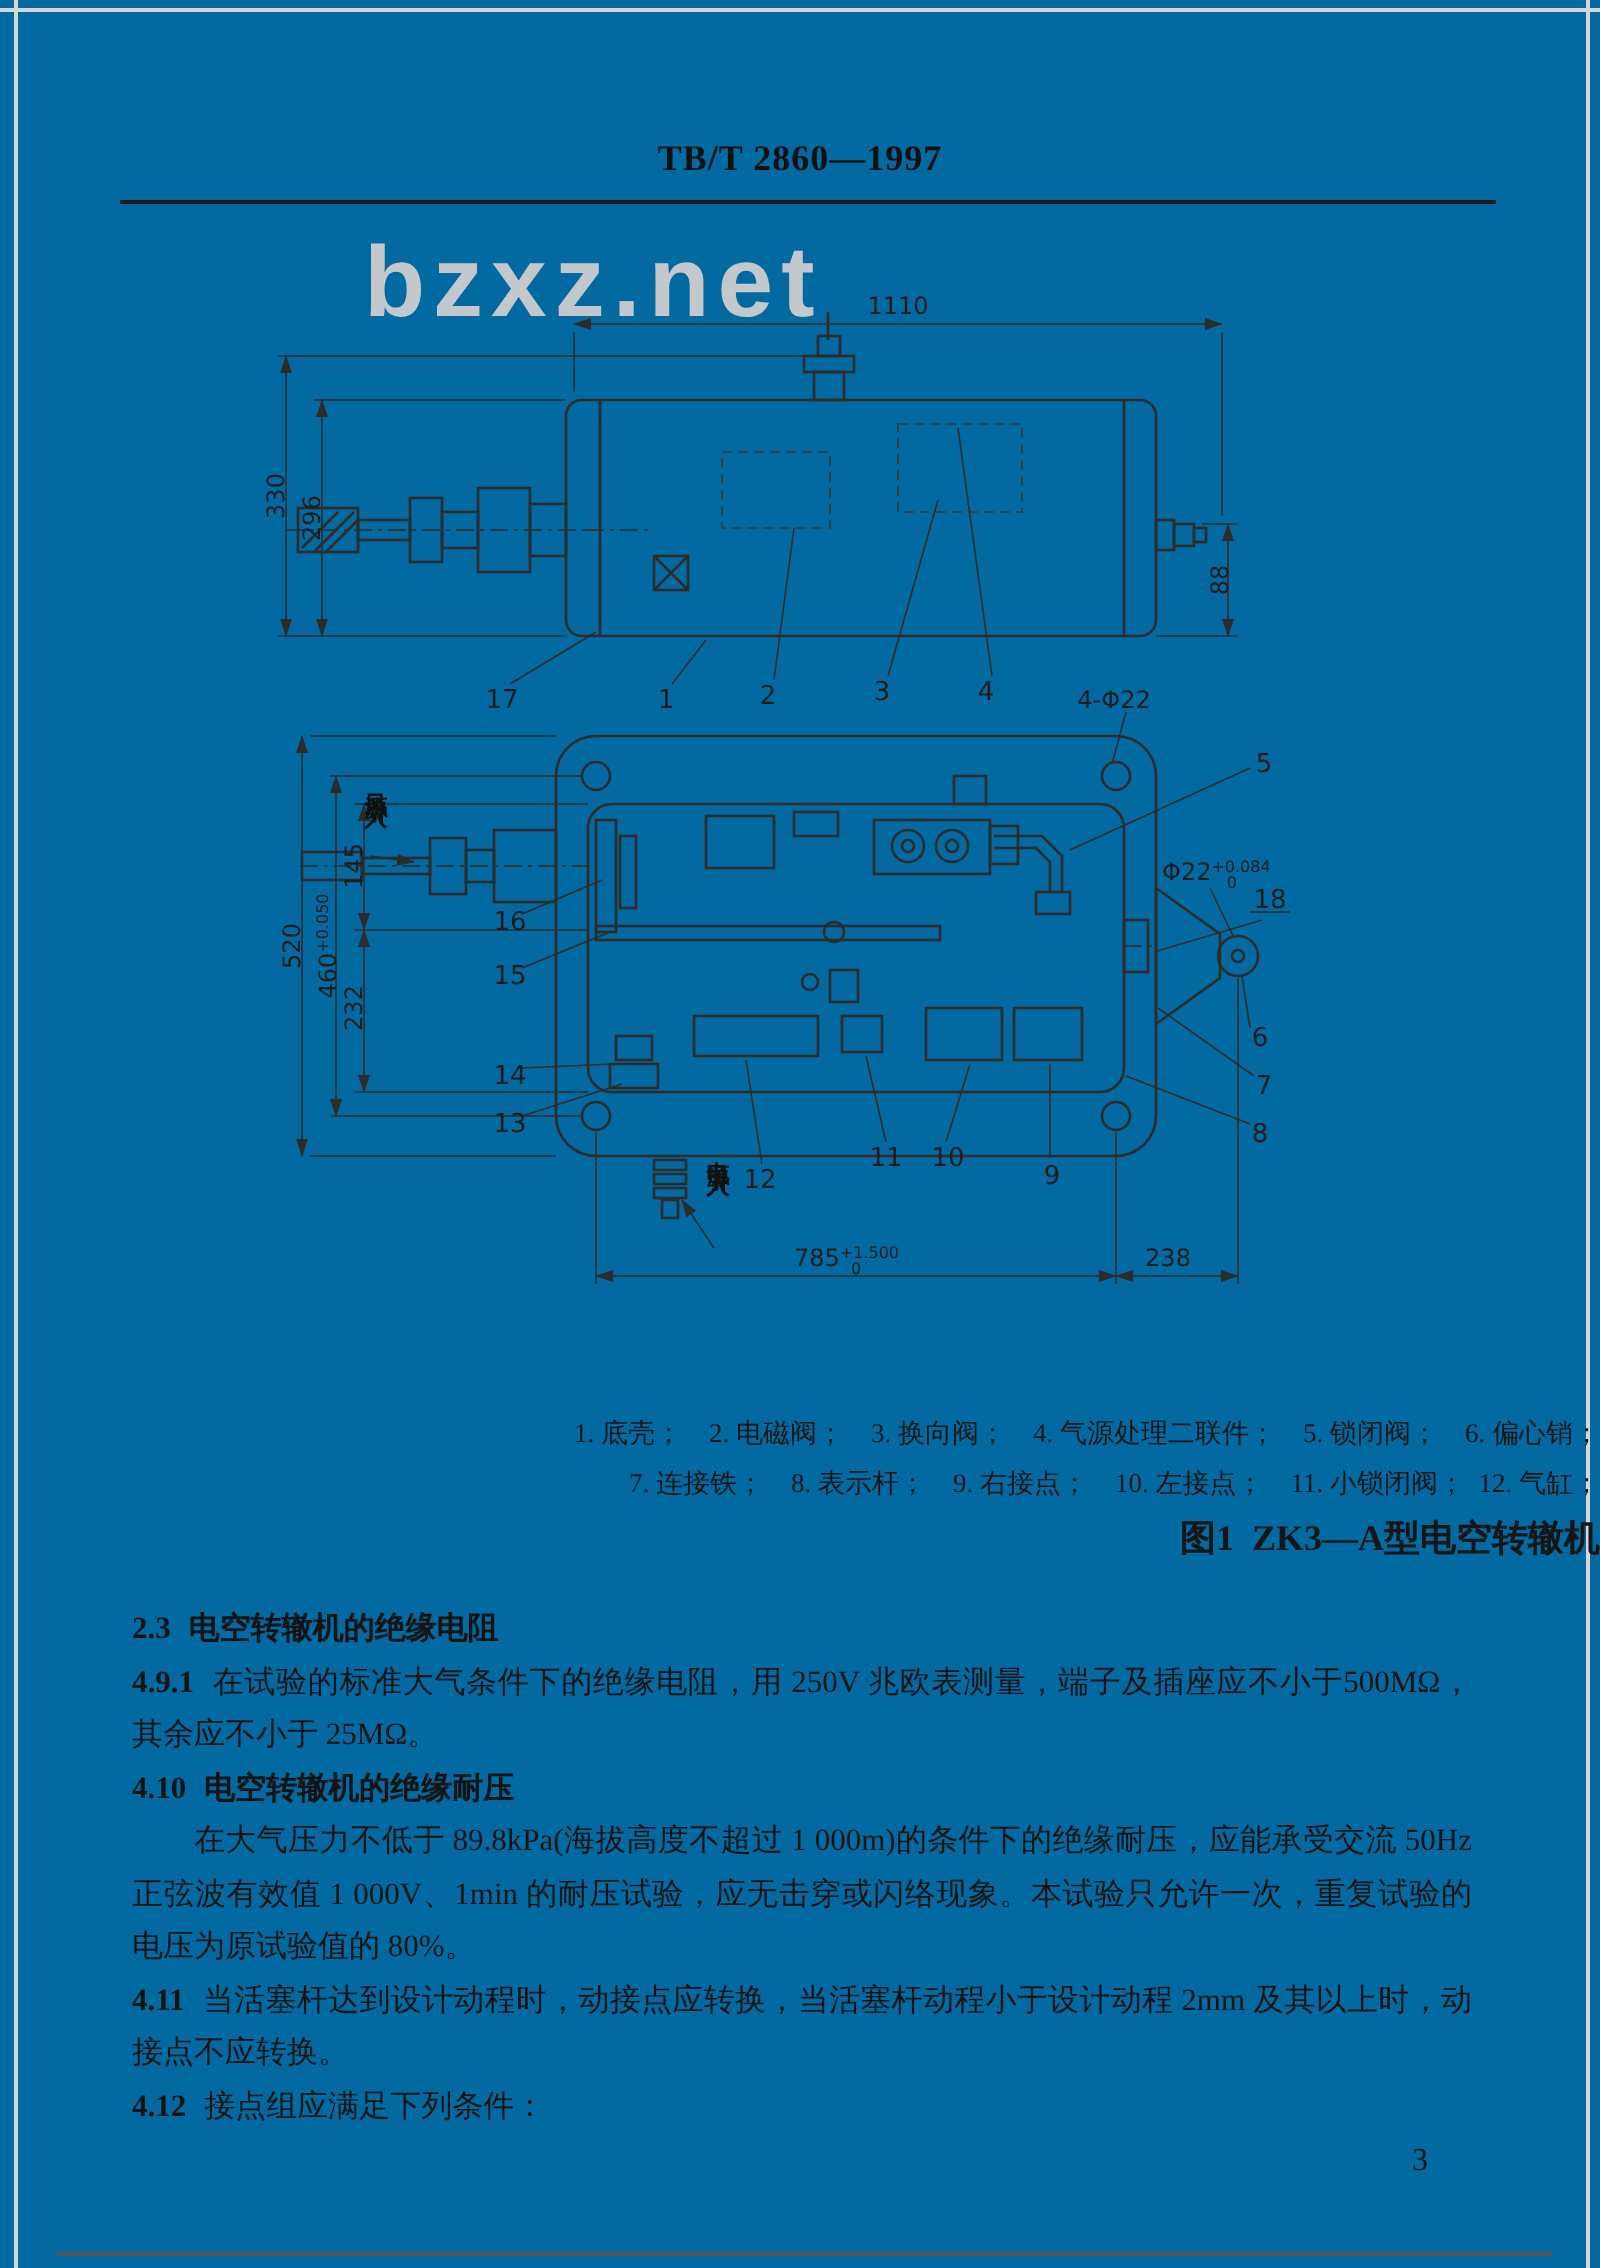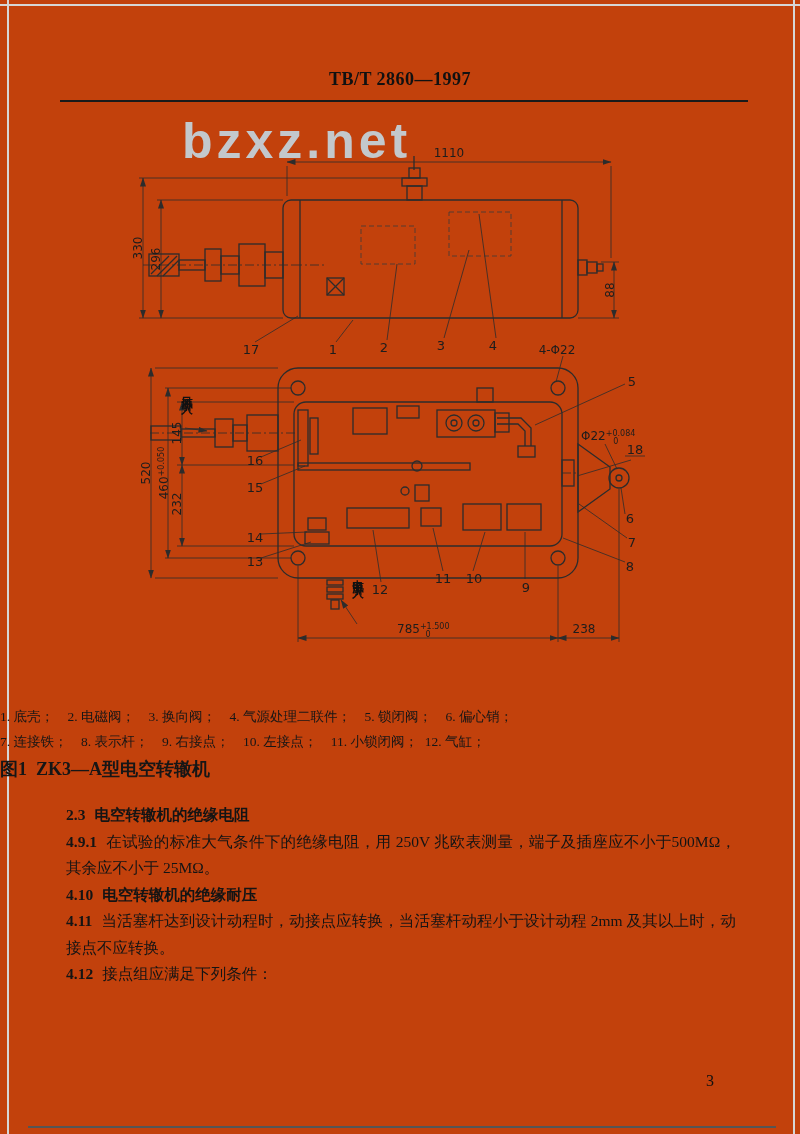--- a/index.html
+++ b/index.html
@@ -1,37 +1,37 @@
 <!DOCTYPE html>
 <html><head>
 <meta charset="utf-8">
 <style>
 *{margin:0;padding:0;box-sizing:border-box}
 html,body{width:800px;height:1134px}
 body{background:#9a9a9a;font-family:"Liberation Serif","DejaVu Serif",serif}
-.page{position:relative;width:800px;height:1134px;background:#c2410c;overflow:hidden}
+.page{position:relative;width:800px;height:1134px;background:#0369a1;overflow:hidden}
 .edge{position:absolute;background:#d6d6d6}
 .edge-top{top:4px;left:0;right:0;height:2px}
 .edge-left{left:7px;top:0;bottom:0;width:2px}
 .edge-right{right:5px;top:0;bottom:0;width:2px}
 .scan-bottom-line{position:absolute;top:1126px;left:28px;width:748px;height:2px;background:#555;z-index:4}
 .doc-header{position:absolute;top:69px;left:0;width:100%;text-align:center;font-size:18px;font-weight:bold;color:#111;letter-spacing:.5px;z-index:2}
 .head-rule{position:absolute;top:100px;left:60px;width:688px;height:2px;background:#1a1a1a;z-index:2}
 .watermark{position:absolute;top:112px;left:182px;font-family:"Liberation Sans","DejaVu Sans",sans-serif;font-size:50px;font-weight:700;color:#c3c8cc;letter-spacing:4px;z-index:1}
 .fig{position:absolute;top:130px;left:65px;z-index:2}
 svg text{font-family:"DejaVu Sans",sans-serif;fill:#1d1d1d}
 .dimtxt{font-size:12px}
 .lbltxt{font-size:13px}
 .toltxt{font-size:8px}
 .ol{fill:none;stroke:#2c2c2c;stroke-width:1.3}
 .thin{fill:none;stroke:#2c2c2c;stroke-width:.8}
 .dash{fill:none;stroke:#2c2c2c;stroke-width:.8;stroke-dasharray:9 3 2 3}
 .dash2{fill:none;stroke:#3a3a3a;stroke-width:.8;stroke-dasharray:5 3}
 .vlabel{position:absolute;z-index:3;writing-mode:vertical-rl;text-orientation:upright;font-size:11.5px;letter-spacing:2px;color:#111;font-weight:600;font-family:"Liberation Sans",sans-serif}
-.legend{position:absolute;top:704px;left:0;width:100%;text-align:left;font-size:13.5px;line-height:25px;color:#161616;z-index:2}
+.legend{position:absolute;top:704px;left:0;width:100%;text-align:right;font-size:13.5px;line-height:25px;color:#161616;z-index:2}
 .legend-line{white-space:pre}
 .fig-caption{margin-top:3px;font-weight:600;font-size:18px;white-space:pre}
 .body-text{position:absolute;top:802px;left:66px;width:670px;font-size:15.5px;line-height:26.5px;color:#141414;text-align:justify;z-index:2}
 .clause b{margin-right:9px}
 .clause.head{font-weight:bold}
 .clause.indent{text-indent:2em}
 .pageno{position:absolute;top:1072px;left:706px;font-size:16px;color:#111;z-index:2}
 </style>
 </head>
 <body>
@@ -234,19 +234,20 @@
   <div class="legend">
     <div class="legend-line">1. 底壳；    2. 电磁阀；    3. 换向阀；    4. 气源处理二联件；    5. 锁闭阀；    6. 偏心销；</div>
     <div class="legend-line">7. 连接铁；    8. 表示杆；    9. 右接点；    10. 左接点；    11. 小锁闭阀；  12. 气缸；</div>
     <div class="fig-caption">图1  ZK3—A型电空转辙机</div>
   </div>
 
   <div class="body-text">
     <p class="clause head"><b>2.3</b><span>电空转辙机的绝缘电阻</span></p>
     <p class="clause"><b>4.9.1</b><span>在试验的标准大气条件下的绝缘电阻，用 250V 兆欧表测量，端子及插座应不小于500MΩ，其余应不小于 25MΩ。</span></p>
     <p class="clause head"><b>4.10</b><span>电空转辙机的绝缘耐压</span></p>
+    <p class="clause indent"><span>在大气压力不低于 89.8kPa(海拔高度不超过 1 000m)的条件下的绝缘耐压，应能承受交流 50Hz 正弦波有效值 1 000V、1min 的耐压试验，应无击穿或闪络现象。本试验只允许一次，重复试验的电压为原试验值的 80%。</span></p>
     <p class="clause"><b>4.11</b><span>当活塞杆达到设计动程时，动接点应转换，当活塞杆动程小于设计动程 2mm 及其以上时，动接点不应转换。</span></p>
     <p class="clause"><b>4.12</b><span>接点组应满足下列条件：</span></p>
   </div>
 
   <div class="pageno">3</div>
   <div class="scan-bottom-line"></div>
 </div>
 
 </body></html>

